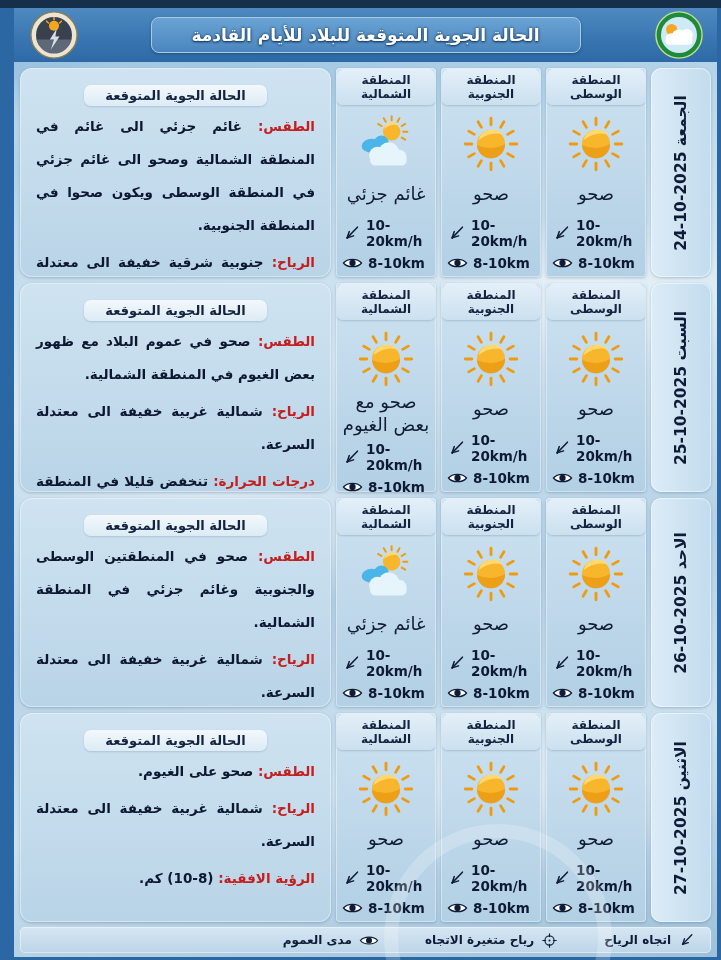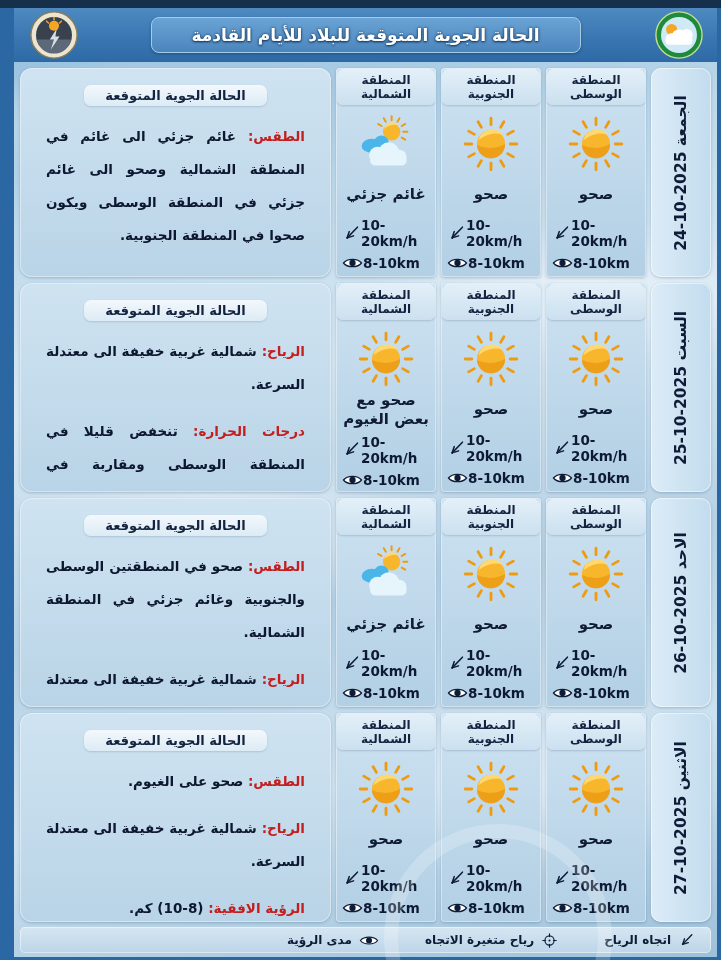--- a/index.html
+++ b/index.html
@@ -60,43 +60,43 @@
   .region-header{
     background:linear-gradient(180deg,#e4f0f9 0%,#cbe0ef 100%);
     border-radius:10px 10px 7px 7px;
     padding:5px 2px 4px; text-align:center;
     font-size:12px; font-weight:bold; color:#14233f;
     box-shadow:0 1px 2px rgba(30,60,100,.2);
   }
   .wicon{width:64px; height:60px; margin:9px auto 0; flex:0 0 auto;}
   .condition{
     flex:0 0 auto; min-height:36px; display:flex; align-items:center; justify-content:center;
-    text-align:center; font-weight:bold; color:#101c36; font-size:15px; padding:2px 2px;
+    text-align:center; font-weight:normal; color:#101c36; font-size:18px; padding:2px 2px;
     line-height:1.25;
   }
   .metric{
-    direction:ltr; display:flex; align-items:center; 
+    direction:ltr; display:flex; align-items:center; gap:5px;
     padding:3px 6px; font-weight:bold; color:#0e1a33; font-size:13.5px;
   }
   .metric:last-child{margin-bottom:8px;}
   .micon{width:19px; height:19px; flex:0 0 auto;}
   .micon.eye{width:21px; height:14px;}
   .desc-card{
     flex:1; border-radius:12px; padding:5px 12px 6px; overflow:hidden;
     background:linear-gradient(180deg,#cfe3f1 0%,#b9d4e7 100%);
     box-shadow:inset 0 0 0 1px rgba(255,255,255,.4), 0 1px 3px rgba(20,50,90,.25);
   }
   .desc-title{
     width:64%; margin:12px auto 2px;
     background:linear-gradient(180deg,#f3f8fc 0%,#dcebf5 100%);
     border-radius:7px; text-align:center;
     font-weight:bold; font-size:13px; color:#14233f; padding:3px 0;
     box-shadow:0 1px 2px rgba(30,60,100,.18);
   }
-  .line{margin:14px; font-size:13.5px; font-weight:bold; color:#0d1830; line-height:2.45; text-align:justify;}
+  .line{margin:4px; font-size:13.5px; font-weight:bold; color:#0d1830; line-height:2.45; text-align:justify;}
   .lbl{color:#c41e1e;}
   
   .footer{
     flex:0 0 26px; margin:0 6px 4px; border-radius:5px;
     background:linear-gradient(180deg,#d6e6f2 0%,#bcd5e8 100%);
     box-shadow:inset 0 0 0 1px rgba(255,255,255,.45);
     display:flex; align-items:center; gap:46px; padding:0 16px;
     font-size:12px; font-weight:bold; color:#0e1c38;
   }
   .legend-item{display:flex; align-items:center; gap:7px;}
@@ -333,20 +333,21 @@
           </div>
           <div class="metric">
             <svg class="micon eye" viewBox="0 0 28 18">
                 <use href="#icon-eye"></use>
               </svg>
             <span>8-10km</span>
           </div>
         </div>
         <div class="desc-card">
           <div class="desc-title">الحالة الجوية المتوقعة</div>
+          <p class="line"><span class="lbl">الطقس:</span> <span>صحو في عموم البلاد مع ظهور بعض الغيوم في المنطقة الشمالية.</span></p>
           <p class="line"><span class="lbl">الرياح:</span> <span>شمالية غربية خفيفة الى معتدلة السرعة.</span></p>
           <p class="line"><span class="lbl">درجات الحرارة:</span> <span>تنخفض قليلا في المنطقة الوسطى ومقاربة في المنطقتين الشمالية والجنوبية.</span></p>
 
         </div>
       </div>
 
       <div class="day-row">
         <div class="date-strip">
           <div class="date-label">الاحد 2025-10-26</div>
         </div>
@@ -497,19 +498,19 @@
       <div class="legend-item">
         <svg class="licon" viewBox="0 0 24 24">
             <use href="#icon-compass"></use>
           </svg>
         <span>رياح متغيرة الاتجاه</span>
       </div>
       <div class="legend-item">
         <svg class="licon eye" viewBox="0 0 28 18">
             <use href="#icon-eye"></use>
           </svg>
-        <span>مدى الرؤية</span>
+        <span>مدى العموم</span>
       </div>
     </div>
 
     <div class="wm-ring"></div>
   </div>
 </div>
 
 </body></html>

